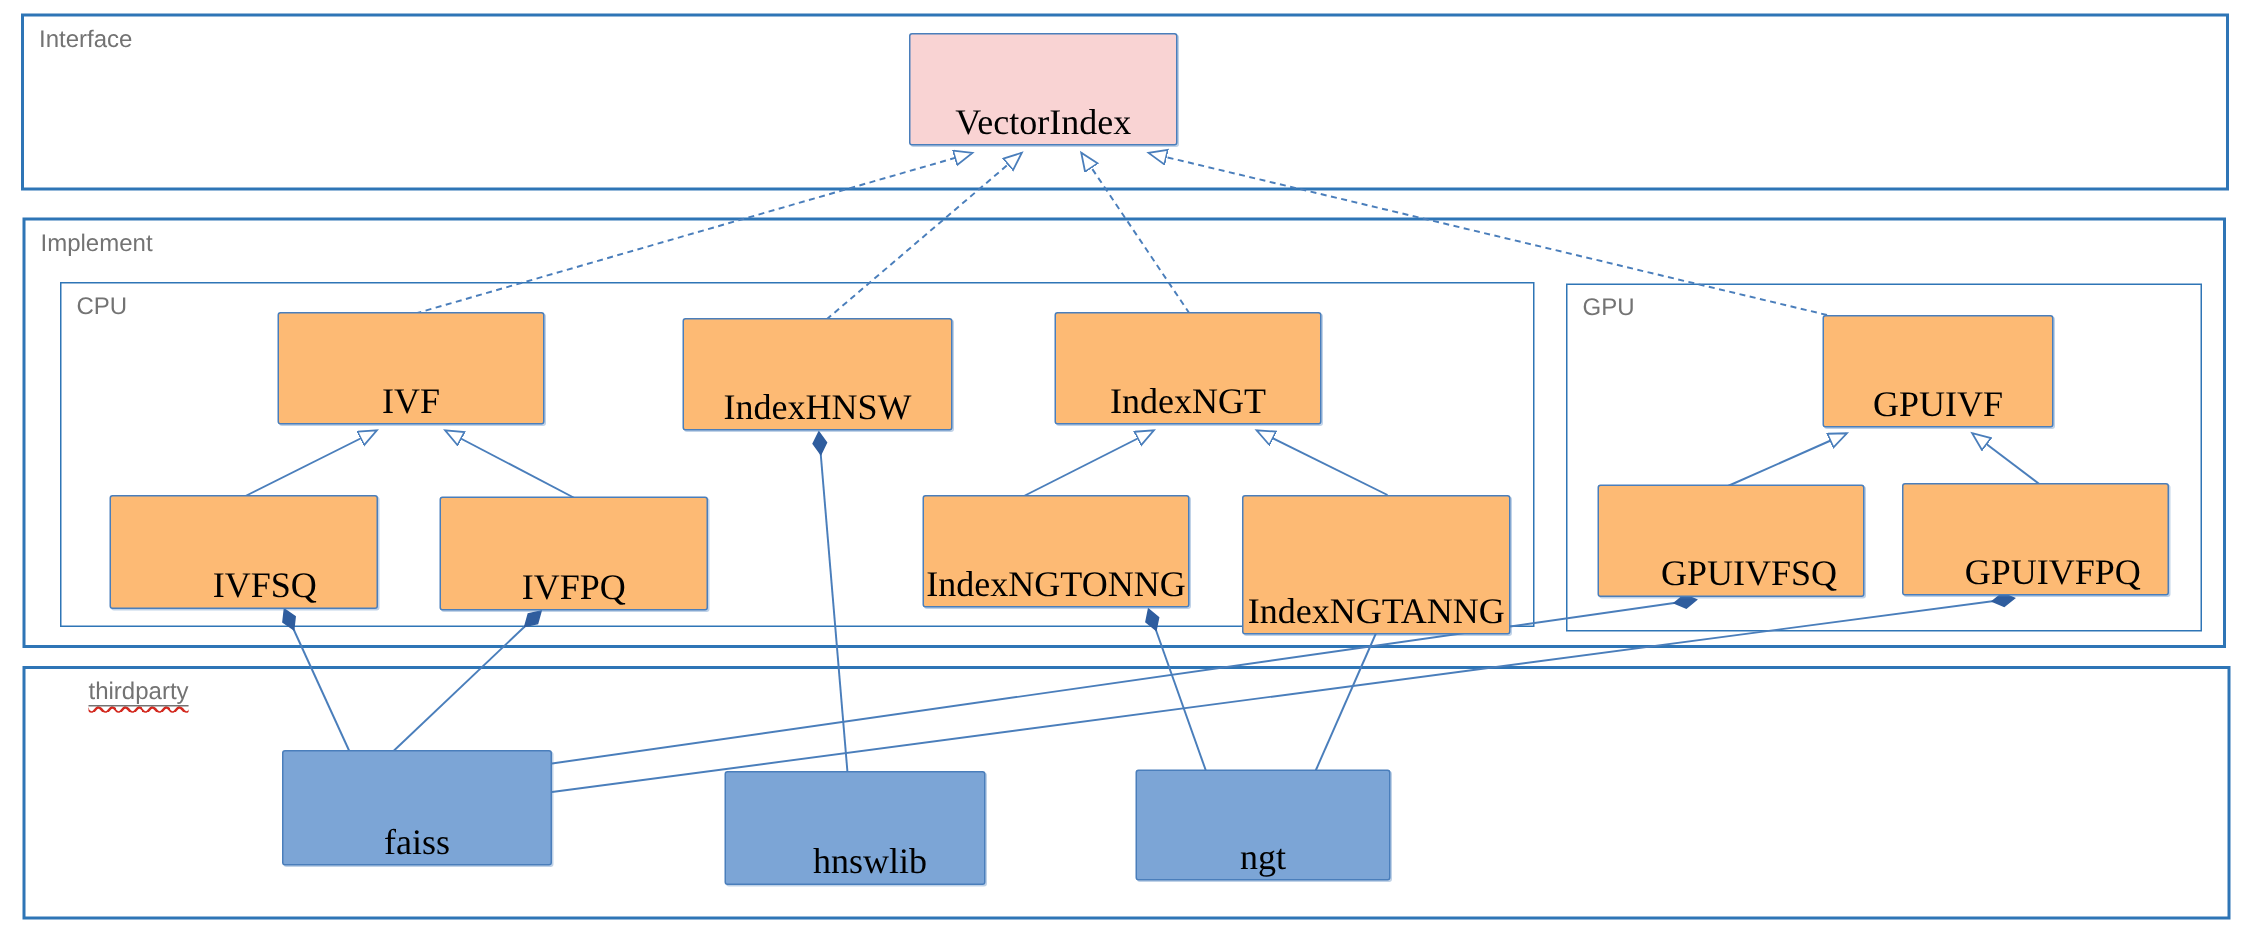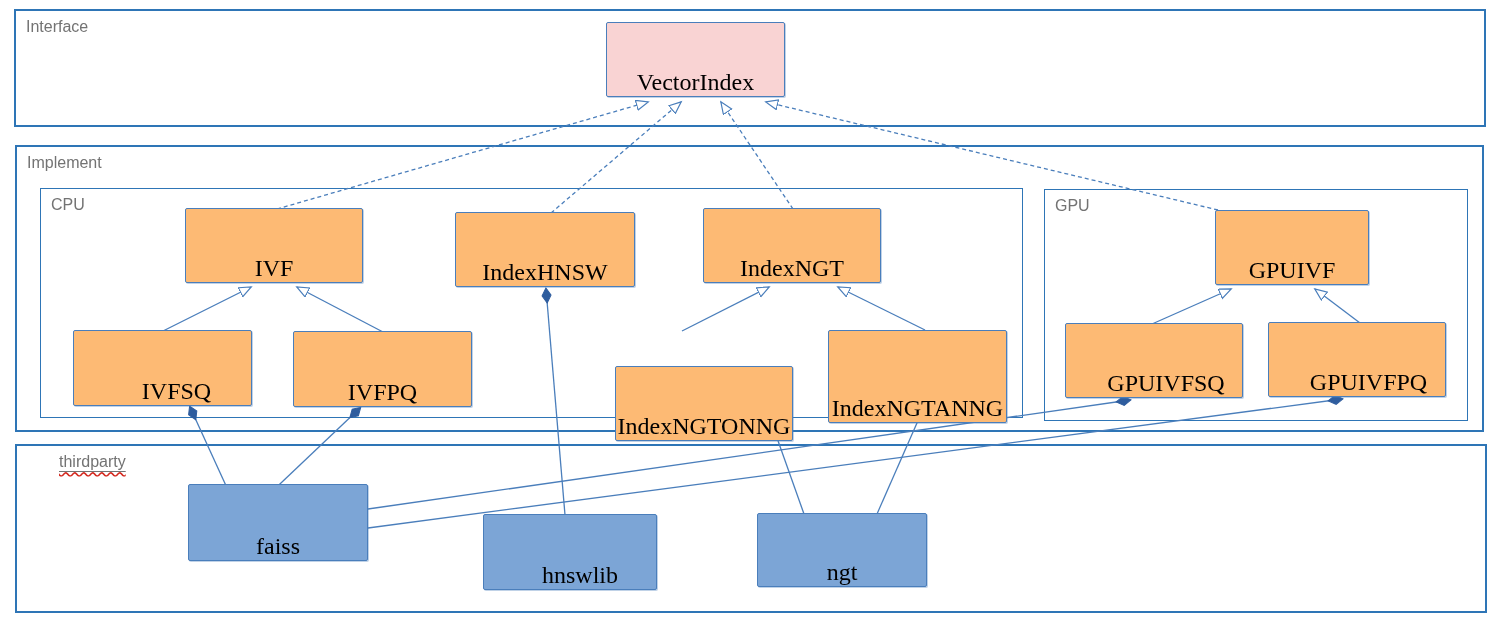--- a/index.html
+++ b/index.html
@@ -102,34 +102,34 @@
   <div class="node n-green" style="left:1187px;top:210px;width:154px;height:75px;margin-left:28px;">
       <span>GPUIVF</span>
     </div>
 
   <div class="node n-green" style="left:73px;top:330px;width:179px;height:76px;padding-left:28px;">
       <span>IVFSQ</span>
     </div>
   <div class="node n-green" style="left:293px;top:331px;width:179px;height:76px;">
       <span>IVFPQ</span>
     </div>
-  <div class="node n-green" style="left:615px;top:330px;width:178px;height:75px;margin-top:36px;">
+  <div class="node n-green" style="left:615px;top:330px;width:178px;height:75px;">
       <span>IndexNGTONNG</span>
     </div>
   <div class="node n-green" style="left:828px;top:330px;width:179px;height:93px;">
       <span>IndexNGTANNG</span>
     </div>
   <div class="node n-green" style="left:1065px;top:323px;width:178px;height:75px;padding-left:24px;">
       <span>GPUIVFSQ</span>
     </div>
   <div class="node n-green" style="left:1268px;top:322px;width:178px;height:75px;padding-left:23px;">
       <span>GPUIVFPQ</span>
     </div>
 
-  <div class="node n-blue" style="left:188px;top:484px;width:180px;height:77px;">
+  <div class="node n-blue" style="left:188px;top:500px;width:180px;height:77px;">
       <span>faiss</span>
     </div>
   <div class="node n-blue" style="left:483px;top:514px;width:174px;height:76px;padding-left:20px;">
       <span>hnswlib</span>
     </div>
   <div class="node n-blue" style="left:757px;top:513px;width:170px;height:74px;">
       <span>ngt</span>
     </div>
 
 </div>

